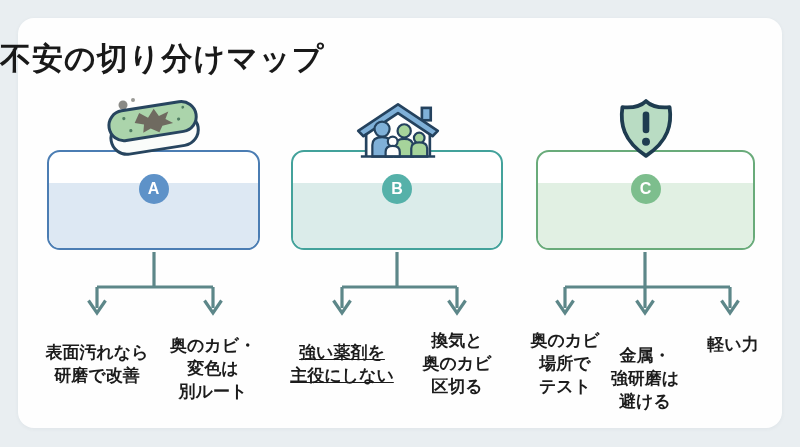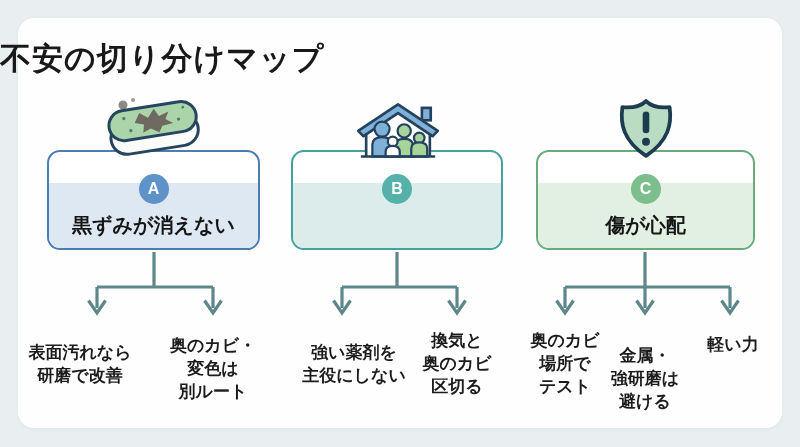--- a/index.html
+++ b/index.html
@@ -52,23 +52,23 @@
     position:absolute;left:0;top:0;width:800px;height:447px;z-index:0;
   }
   .connector-layer path{
     fill:none;stroke:var(--connector,#5d8789);stroke-width:3.2px;
   }
   .branch-label{
     position:absolute;text-align:center;
     font-size:17px;font-weight:700;line-height:23px;color:#1c1c1c;
     white-space:pre-line;
   }
-  .bl-a-left{left:10px;top:341px;width:140px;}
+  .bl-a-left{left:27px;top:341px;width:140px;}
   .bl-a-right{left:153px;top:334px;width:120px;}
-  .bl-b-left{left:284px;top:341px;width:140px;}
+  .bl-b-left{left:272px;top:341px;width:140px;text-decoration:underline;}
   .bl-b-right{left:397px;top:329px;width:120px;}
   .bl-c-left{left:505px;top:329px;width:120px;}
   .bl-c-mid{left:585px;top:344px;width:120px;}
   .bl-c-right{left:683px;top:334px;width:100px;font-family:Liberation Mono, monospace;}
 </style>
 </head>
 <body style="--connector: #5d8789;">
 
 <div class="panel"></div>
 
@@ -106,32 +106,30 @@
 
 <svg class="icon icon-shield" viewBox="0 0 72 66">
   <path d="M36 4 C31 9 22 11.5 11 10.5 C8.5 28 12 46 36 62 C60 46 63.5 28 61 10.5 C50 11.5 41 9 36 4 Z" fill="#b9dcc3" stroke="#1e3c50" stroke-width="4" stroke-linejoin="round"></path>
   <rect x="32.5" y="15" width="7" height="23" rx="3.5" fill="#1e3c50"></rect>
   <circle cx="36" cy="47" r="4.2" fill="#1e3c50"></circle>
 </svg>
 
 <div class="card card-a" style="--border: #4b7db3; --fill: #dde8f3; --badge: #5e92c8;">
   <div class="card-fill"></div>
   <div class="badge">A</div>
-  <div class="card-title">黒ずみが消えない</div>
 </div>
 
 <div class="card card-b" style="--border: #43a29b; --fill: #dbecea; --badge: #55b1a9;">
   <div class="card-fill"></div>
   <div class="badge">B</div>
 </div>
 
 <div class="card card-c" style="--border: #69ab7a; --fill: #e1f0e3; --badge: #7dbe8d;">
   <div class="card-fill"></div>
   <div class="badge">C</div>
-  <div class="card-title">傷が心配</div>
 </div>
 
 <svg class="connector-layer" viewBox="0 0 800 447">
   <g>
     <path d="M154 252 V287 M97 287 H213 M97 287 V308 M213 287 V308"></path>
     <path d="M88.5 300.5 L97 313 L105.5 300.5 M204.5 300.5 L213 313 L221.5 300.5"></path>
   </g>
   <g>
     <path d="M397 252 V287 M342 287 H457 M342 287 V308 M457 287 V308"></path>
     <path d="M333.5 300.5 L342 313 L350.5 300.5 M448.5 300.5 L457 313 L465.5 300.5"></path>

